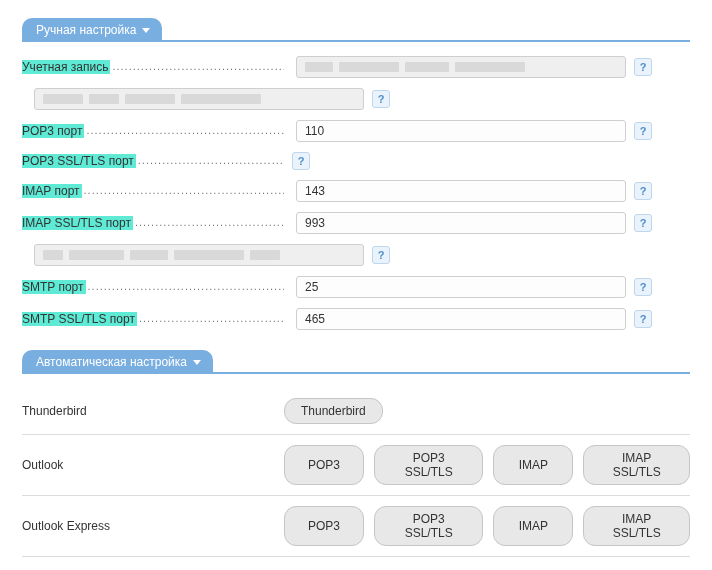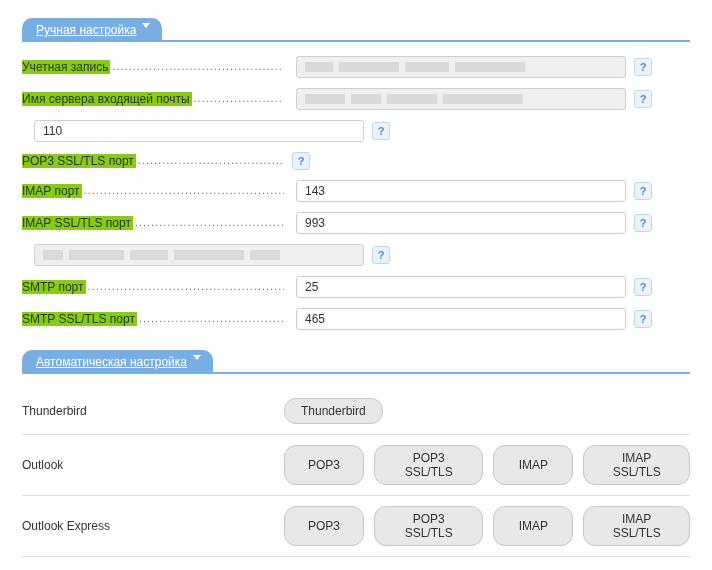--- a/index.html
+++ b/index.html
@@ -16,24 +16,23 @@
     align-items: flex-end;
     margin-bottom: 14px;
   }
   .section-tab {
     background: #79aee0;
     color: #fff;
     font-size: 12px;
     padding: 5px 12px 5px 14px;
     border-radius: 10px 10px 0 0;
     display: inline-flex;
-    align-items: flex-start;
+    align-items: center;
     gap: 6px;
     cursor: pointer;
-    text-decoration: underline;
   }
   .section-line {
     flex: 1;
     height: 2px;
     background: #79aee0;
   }
   .chevron-down {
     width: 0; height: 0;
     border-left: 4px solid transparent;
     border-right: 4px solid transparent;
@@ -55,21 +54,21 @@
   }
   .form-label::after {
     content: "......................................................................................................";
     letter-spacing: 1px;
     color: #777;
     font-size: 11px;
     position: absolute;
     padding-left: 2px;
   }
   .form-label span {
-    background: #84cc16;
+    background: #5eead4;
     position: relative;
     z-index: 1;
     padding-right: 2px;
   }
   .form-input {
     width: 330px;
     height: 22px;
     border: 1px solid #cfcfcf;
     border-radius: 3px;
     background: #fdfdfd;
@@ -160,33 +159,33 @@
           <i style="width:28px"></i>
           <i style="width:60px"></i>
           <i style="width:44px"></i>
           <i style="width:70px"></i>
         </div>
     </div>
     <div class="help-btn">?</div>
   </div>
 
   <div class="form-row">
-    <div class="form-label"><span>Имя сервера входящей почты</span></div>
     <div class="form-input blurred">
       <div class="blurred-bars">
           <i style="width:40px"></i>
           <i style="width:30px"></i>
           <i style="width:50px"></i>
           <i style="width:80px"></i>
         </div>
     </div>
     <div class="help-btn">?</div>
   </div>
 
   <div class="form-row">
+    <div class="form-label"><span>POP3 порт</span></div>
     <input class="form-input" value="110" style="">
     <div class="help-btn">?</div>
   </div>
 
   <div class="form-row">
     <div class="form-label"><span>POP3 SSL/TLS порт</span></div>
     <div class="help-btn">?</div>
   </div>
 
   <div class="form-row">

